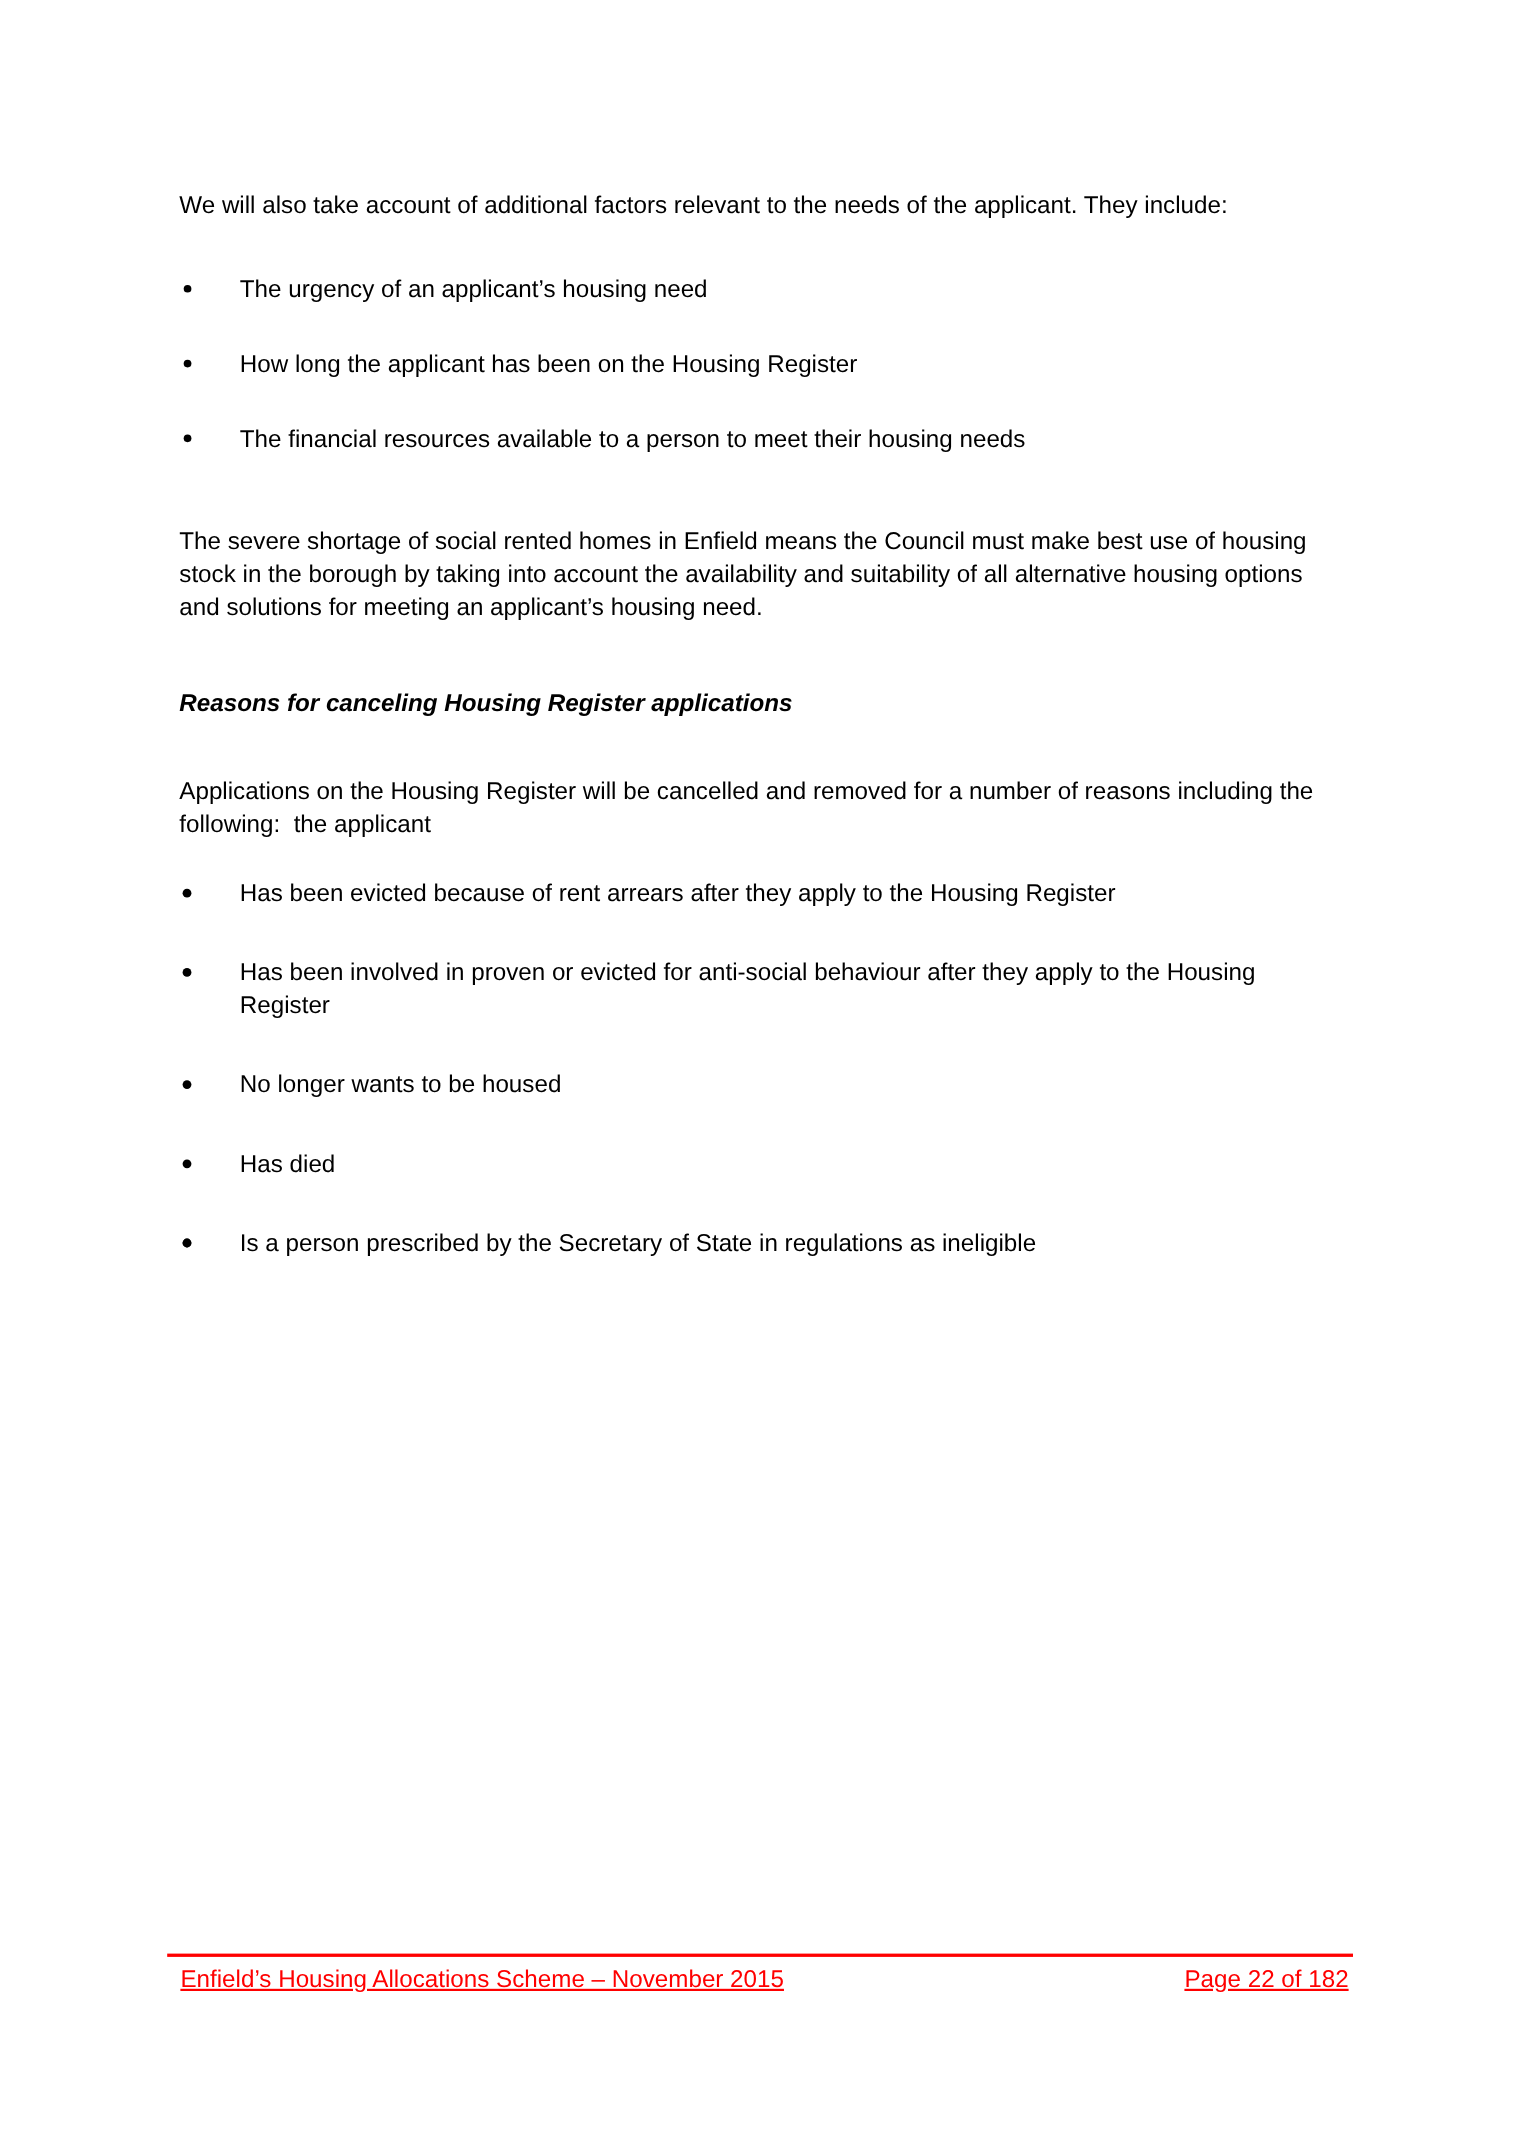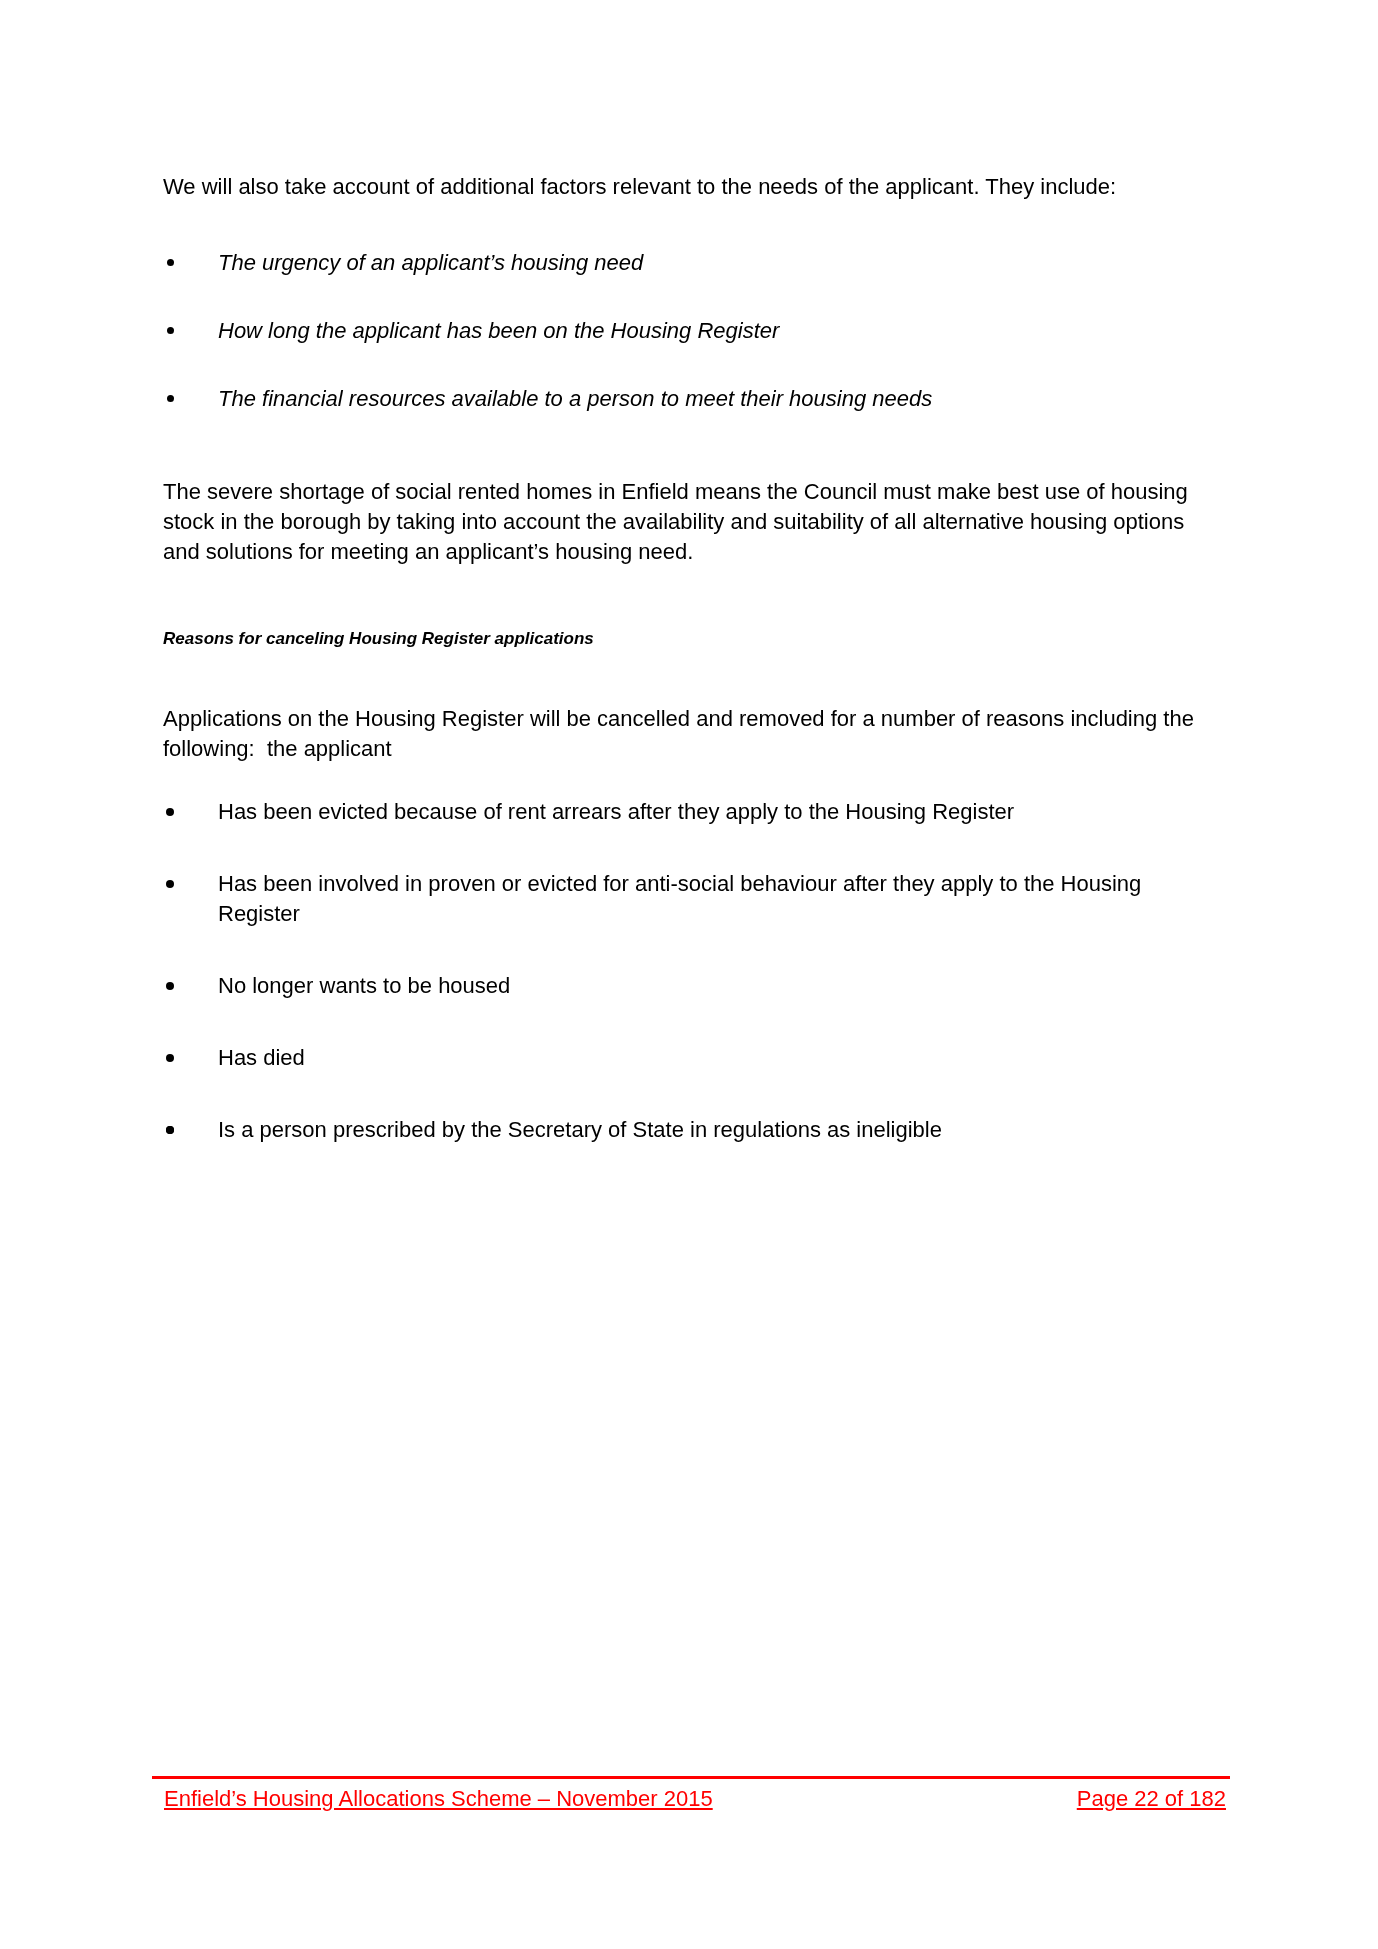--- a/index.html
+++ b/index.html
@@ -48,31 +48,30 @@
     width: 7px;
     height: 7px;
     border-radius: 50%;
     background: #000000;
   }
   .list-factors {
     margin-top: 46px;
   }
   .list-factors li {
     margin-bottom: 38px;
-    font-style: italic;
   }
   .list-factors li:last-child {
     margin-bottom: 0;
   }
   .para-shortage {
     margin-top: 63px;
   }
   .section-heading {
     margin: 57px 0 0 0;
-    font-size: 17px;
+    font-size: 22px;
     line-height: 30px;
     font-weight: bold;
     font-style: italic;
   }
   .para-cancellation {
     margin-top: 50px;
   }
   .list-reasons {
     margin-top: 33px;
   }

